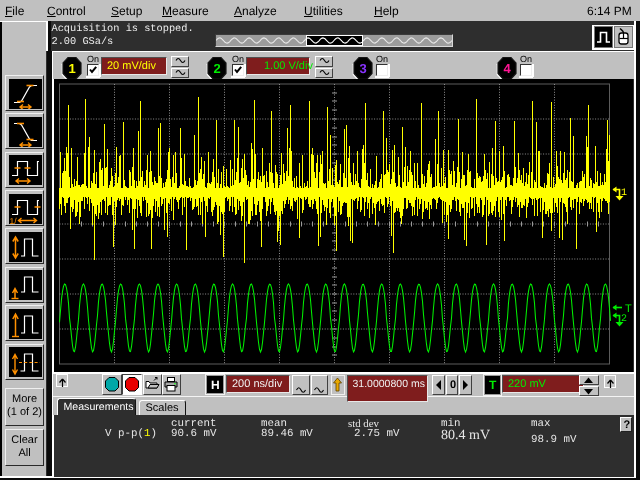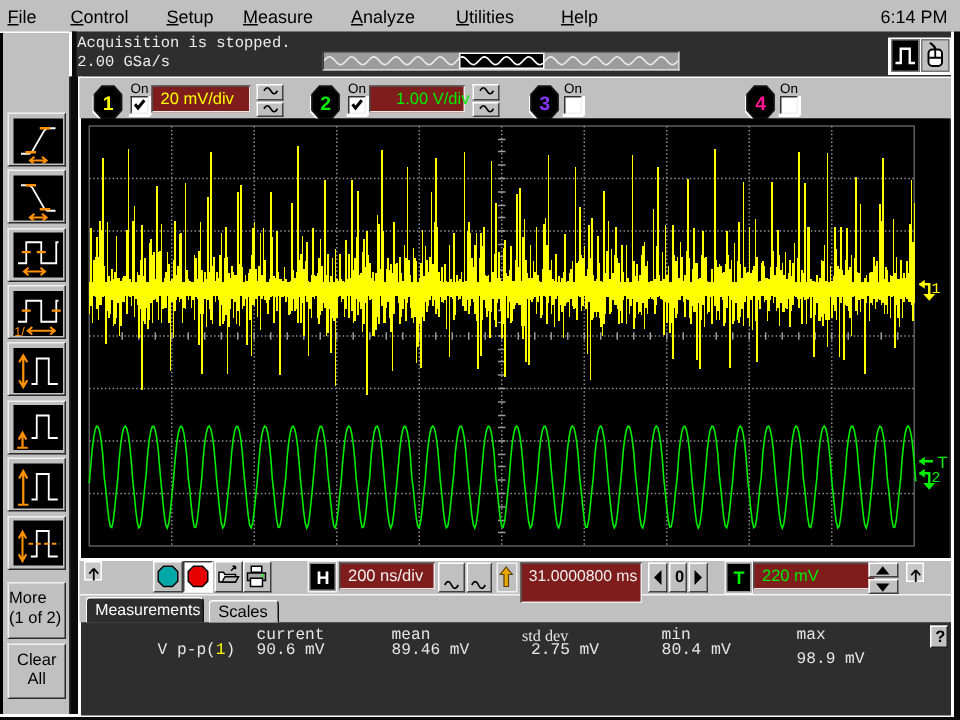--- a/index.html
+++ b/index.html
@@ -348,21 +348,21 @@
   </div>
 <div class="abs" style="left:171px;top:417.5px;font-family:'Liberation Mono', monospace;font-size:10.8px;color:#e6e6e6;white-space:pre">current</div>
 <div class="abs" style="left:261px;top:417.5px;font-family:'Liberation Mono', monospace;font-size:10.8px;color:#e6e6e6;white-space:pre">mean</div>
 <div class="abs" style="left:348px;top:417.5px;font-family:Liberation Serif, serif;font-size:10.8px;color:#e6e6e6;white-space:pre">std dev</div>
 <div class="abs" style="left:441px;top:417.5px;font-family:'Liberation Mono', monospace;font-size:10.8px;color:#e6e6e6;white-space:pre">min</div>
 <div class="abs" style="left:531px;top:417.5px;font-family:'Liberation Mono', monospace;font-size:10.8px;color:#e6e6e6;white-space:pre">max</div>
 <div class="abs" style="left:105px;top:428px;font-family:'Liberation Mono', monospace;font-size:10.8px;color:#e6e6e6;white-space:pre">V p-p(<span style="color:#ffff00">1</span>)</div>
 <div class="abs" style="left:171px;top:428px;font-family:'Liberation Mono', monospace;font-size:10.8px;color:#e6e6e6;white-space:pre">90.6 mV</div>
 <div class="abs" style="left:261px;top:428px;font-family:'Liberation Mono', monospace;font-size:10.8px;color:#e6e6e6;white-space:pre">89.46 mV</div>
 <div class="abs" style="left:354px;top:428px;font-family:'Liberation Mono', monospace;font-size:10.8px;color:#e6e6e6;white-space:pre">2.75 mV</div>
-<div class="abs" style="left:441px;top:428px;font-family:Liberation Mono, monospace;font-size:11px;color:#e6e6e6;white-space:pre">80.4 mV</div>
+<div class="abs" style="left:441px;top:428px;font-family:Liberation Serif, serif;font-size:14px;color:#e6e6e6;white-space:pre">80.4 mV</div>
 <div class="abs" style="left:531px;top:434px;font-family:'Liberation Mono', monospace;font-size:10.8px;color:#e6e6e6;white-space:pre">98.9 mV</div>
 <div class="abs" style="left:619.5px;top:417px;width:12.5px;height:15px;background:#c0c0c0;border:1.5px solid #fff;border-right-color:#222;border-bottom-color:#222">
 <span style="position:absolute;left:3px;top:0.5px;font-size:11px;font-weight:bold;color:#000">?</span>
   </div>
 
 <div class="abs tbtn" style="left:5px;top:75.0px;width:39px;height:36px">
 <div style="position:absolute;left:2.5px;top:2.5px;width:33px;height:30px;background:#000">
 <svg width="33" height="30" viewBox="0 0 33 30">
         <path d="M5 23.5 H10.5 L12.5 22 L20.5 8 L22.5 6.5 H28" stroke="#fff" stroke-width="1.2" fill="none"></path>
 <line x1="8" y1="22.5" x2="15" y2="22.5" stroke="#ff9000" stroke-width="1.6"></line>
@@ -422,18 +422,18 @@
       </svg></div>
   </div>
 <div class="abs tbtn" style="left:5px;top:343.5px;width:39px;height:36px">
 <div style="position:absolute;left:2.5px;top:2.5px;width:33px;height:30px;background:#000">
 <svg width="33" height="30" viewBox="0 0 33 30">
         <path d="M6 26.5 V8 M3.5 12 L6 7.5 L8.5 12 M3.5 22.5 L6 27 L8.5 22.5" stroke="#ff9000" stroke-width="1.4" fill="none"></path>
 <path d="M11.5 24 H15.5 V7 H23.5 V24 H29.5" stroke="#fff" stroke-width="1.2" fill="none"></path>
 <path d="M10 15.5 H31" stroke="#ff9000" stroke-width="1.2" stroke-dasharray="3 2.2"></path>
       </svg></div>
   </div>
-<div class="abs tbtn" style="left:5px;top:388px;width:39px;height:38px;text-align:left">
+<div class="abs tbtn" style="left:5px;top:388px;width:39px;height:38px;text-align:center">
 <div style="font-size:11px;color:#000;margin-top:4px;line-height:13px">More<br>(1 of 2)</div>
   </div>
 <div class="abs tbtn" style="left:5px;top:428.5px;width:39px;height:37px;text-align:center">
 <div style="font-size:11px;color:#000;margin-top:4px;line-height:13px">Clear<br>All</div>
   </div>
 
 </body></html>

